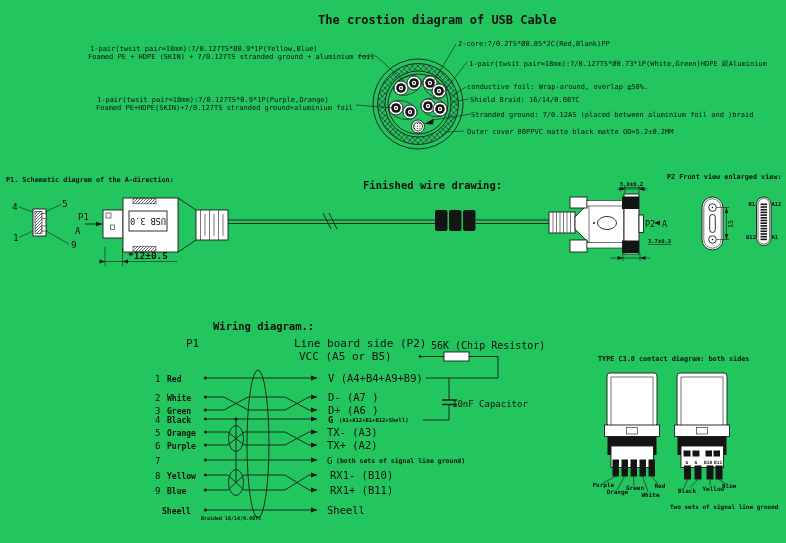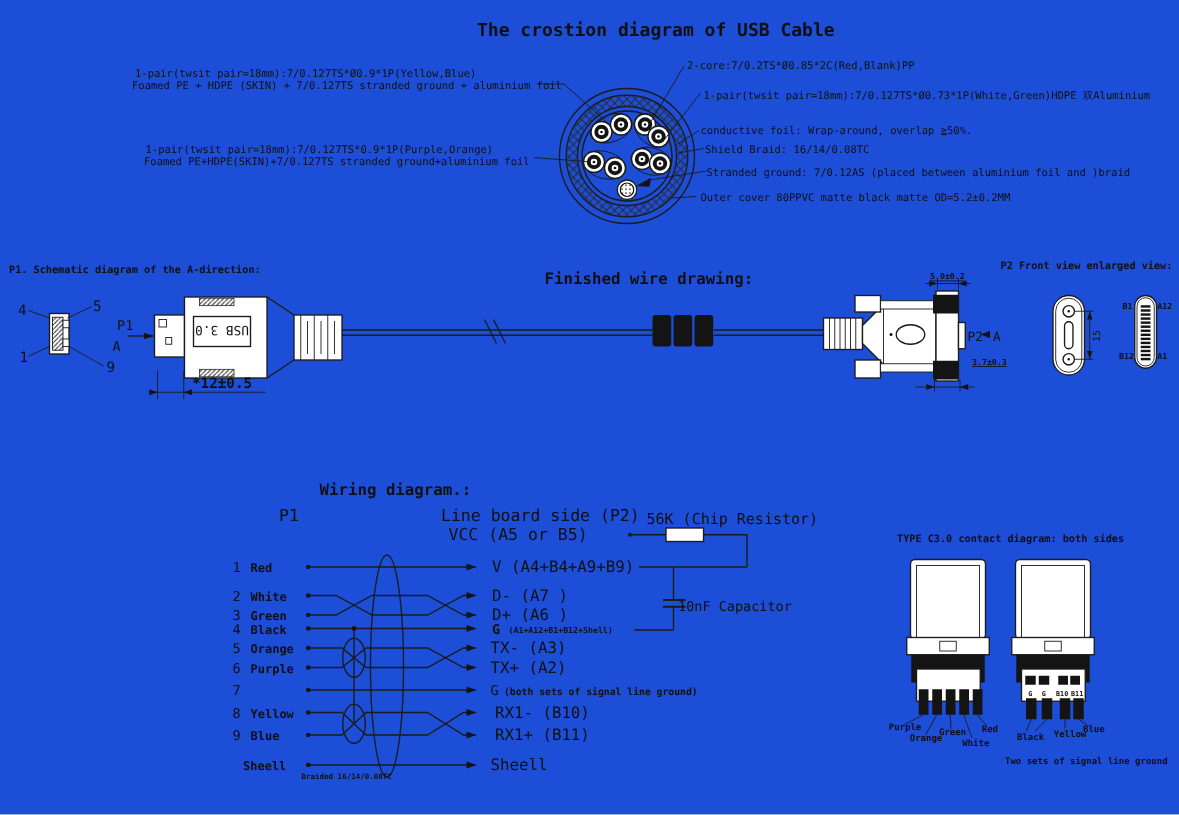--- a/index.html
+++ b/index.html
@@ -1,16 +1,16 @@
 <!DOCTYPE html>
 <html><head>
 <meta charset="utf-8">
 <style>
   html,body{margin:0;padding:0;background:#fff;}
-  #canvas{position:relative;width:786px;height:543px;background:#1d4ed8;overflow:hidden;}
+  #canvas{position:relative;width:786px;height:543px;background:#22c55e;overflow:hidden;}
   svg{position:absolute;left:0;top:0;}
   .ln{stroke:#1b1b1b;stroke-width:.9;fill:none;}
   .lnt{stroke:#1b1b1b;stroke-width:.6;fill:none;}
   .fillb{fill:#141414;stroke:none;}
   .wht{fill:#ffffff;}
   text.t{font-family:"DejaVu Sans Mono","Liberation Mono",monospace;fill:#101010;}
   .b{font-weight:bold;}
   .u{text-decoration:underline;}
 </style>
 </head>

